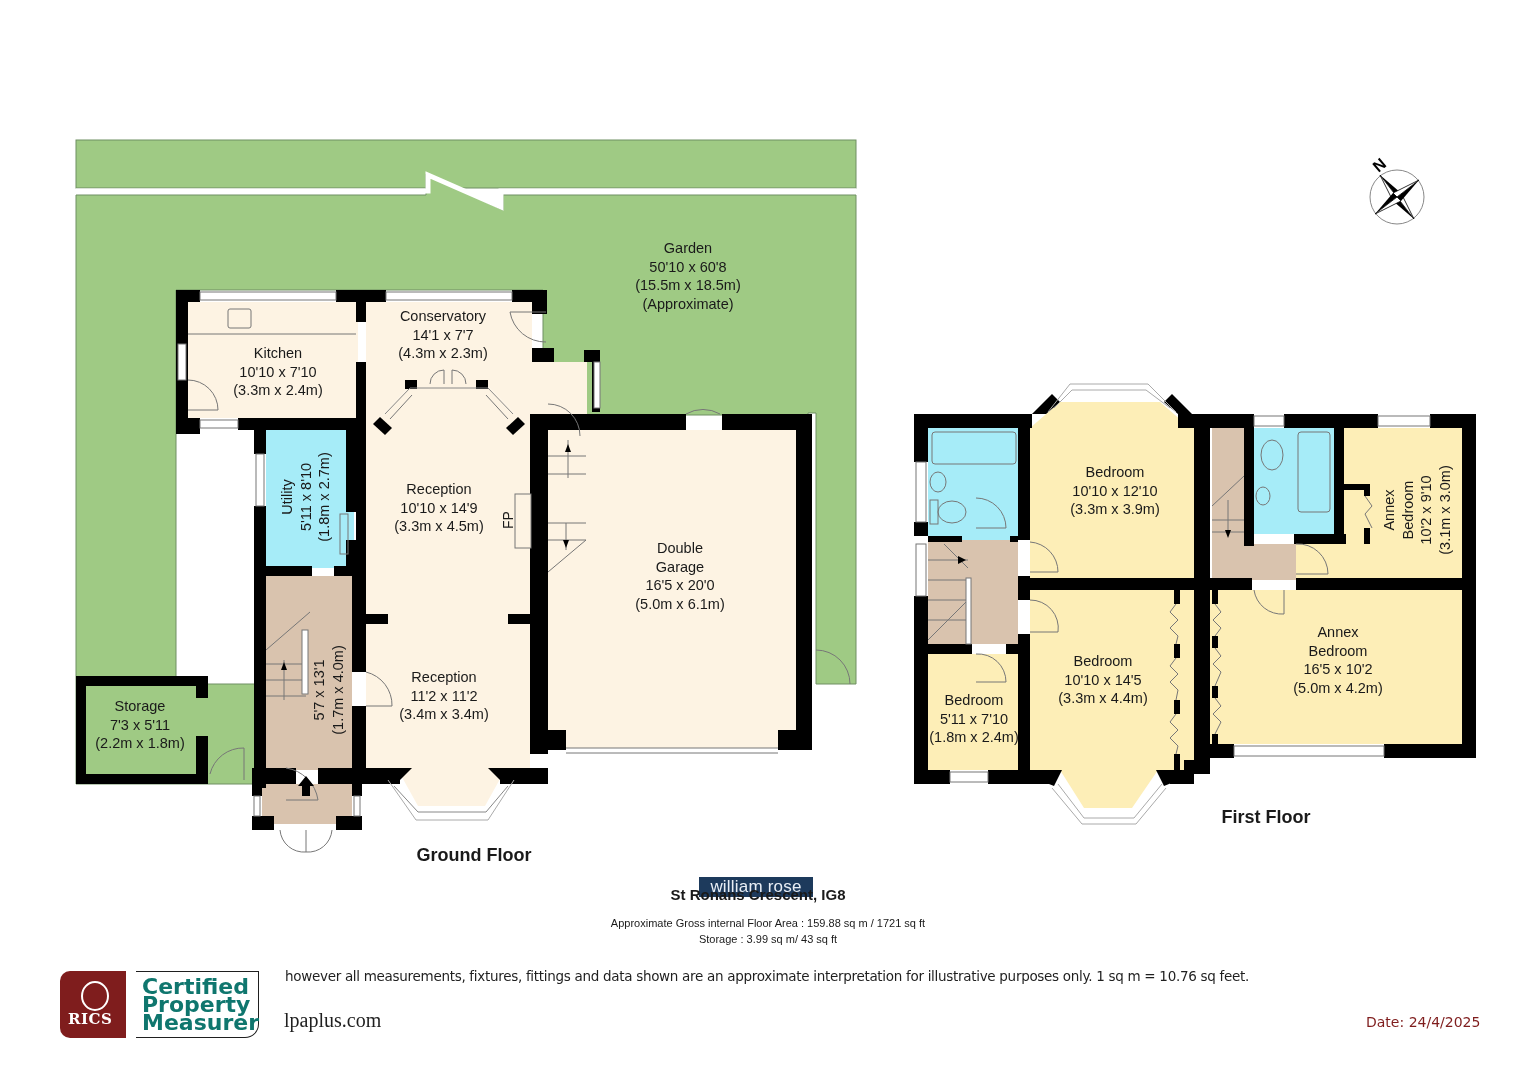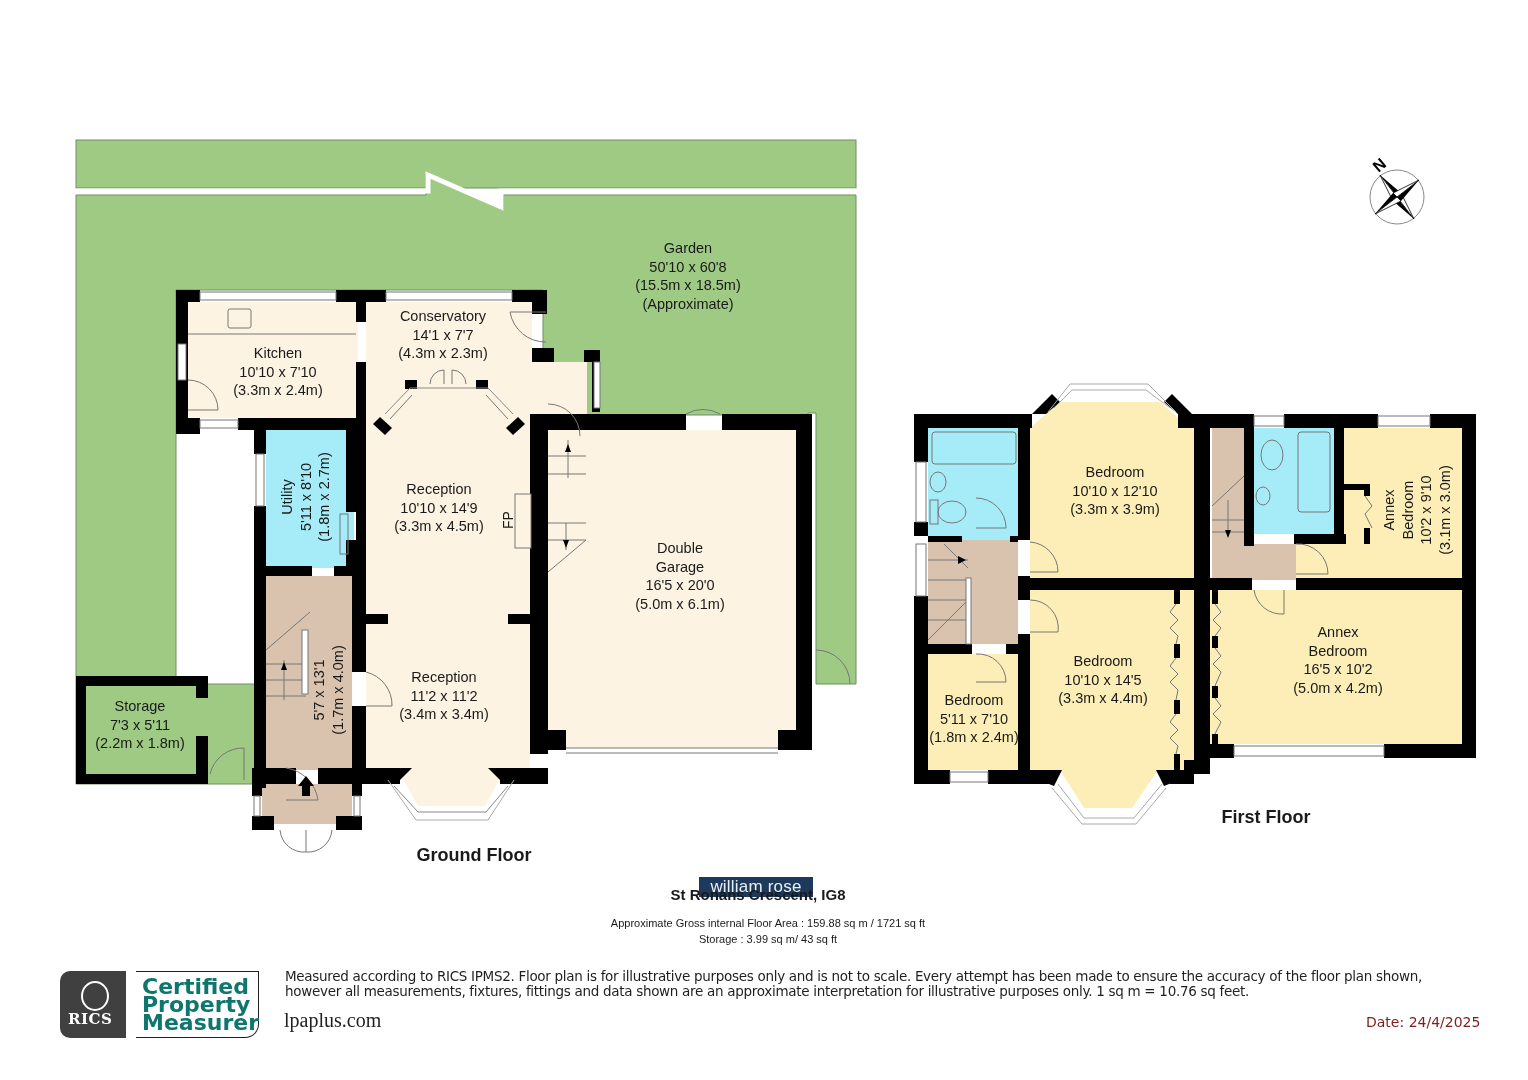--- a/index.html
+++ b/index.html
@@ -7,21 +7,21 @@
   #plan{position:absolute;left:0;top:0;width:1528px;height:1080px;}
   .lbl{position:absolute;text-align:center;font-size:14.5px;line-height:18.5px;color:#1a1a1a;white-space:nowrap;transform:translate(-50%,-50%);}
   .lbl div{display:block;}
   .rot{transform:translate(-50%,-50%) rotate(-90deg);}
   .floor-title{position:absolute;font-weight:bold;font-size:18px;transform:translate(-50%,-50%);white-space:nowrap;}
   .fp{position:absolute;font-size:14px;transform:translate(-50%,-50%) rotate(-90deg);}
   #brand{position:absolute;left:699px;top:877px;width:114px;height:20px;background:#1d3a5c;color:#e8eef5;font-size:17px;line-height:20px;text-align:center;letter-spacing:0.2px;}
   #address{position:absolute;left:758px;top:894px;transform:translate(-50%,-50%);font-weight:bold;font-size:15px;white-space:nowrap;}
   .area{position:absolute;left:768px;transform:translateX(-50%);font-size:11px;white-space:nowrap;}
   #rics{position:absolute;left:60px;top:971px;width:200px;height:67px;}
-  #rics .dark{position:absolute;left:0;top:0;width:66px;height:67px;background:#404040;border-radius:10px 0 0 10px;}
+  #rics .dark{position:absolute;left:0;top:0;width:66px;height:67px;background:#7f1d1d;border-radius:10px 0 0 10px;}
   #rics .txt{position:absolute;left:76px;top:0;width:122px;height:65px;border:1.5px solid #1f1f1f;border-left:none;border-radius:0 0 14px 0;}
   #rics .rlbl{position:absolute;left:8px;bottom:10px;color:#fff;font-weight:bold;font-size:15px;letter-spacing:0.5px;font-family:"DejaVu Serif",serif;}
   #rics .lion{position:absolute;left:21px;top:10px;width:24px;height:26px;border-radius:50%;border:2px solid #fff;}
   #rics .cpm{position:absolute;left:6px;top:6px;font-weight:bold;font-size:22px;line-height:18px;color:#0f766e;font-family:"DejaVu Sans",sans-serif;}
   #disclaimer{position:absolute;left:285px;top:969px;width:1210px;font-size:13.5px;line-height:15px;color:#1f1f1f;font-family:"DejaVu Sans",sans-serif;letter-spacing:-0.3px;}
   #website{position:absolute;left:284px;top:1009px;font-size:20px;color:#1f1f1f;font-family:Liberation Serif, serif;}
   #date{position:absolute;left:1366px;top:1014px;font-size:14px;color:#7f1d1d;font-family:"DejaVu Sans",sans-serif;}
 </style>
 </head>
 <body>
@@ -422,17 +422,16 @@
   <div class="txt">
     <div class="cpm">
       <div>Certified</div>
       <div>Property</div>
       <div>Measurer</div>
     </div>
   </div>
 </div>
 
 <div id="disclaimer">
-  <div>Measured according to RICS IPMS2. Floor plan is for illustrative purposes only and is not to scale. Every attempt has been made to ensure the accuracy of the floor plan shown,</div>
   <div>however all measurements, fixtures, fittings and data shown are an approximate interpretation for illustrative purposes only. 1 sq m = 10.76 sq feet.</div>
 </div>
 <div id="website">lpaplus.com</div>
 <div id="date">Date: 24/4/2025</div>
 
 </body></html>

